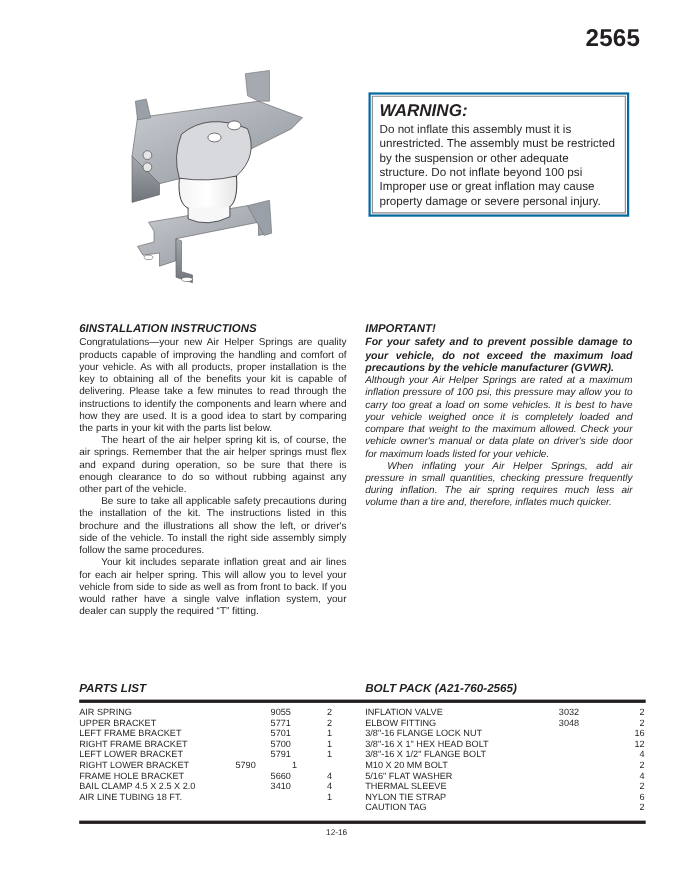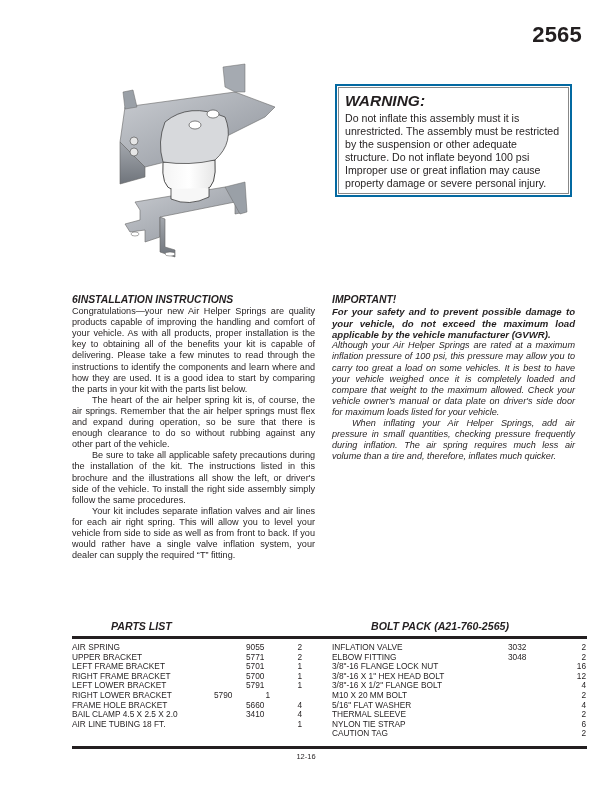--- a/index.html
+++ b/index.html
@@ -14,21 +14,21 @@
   .warning-title { font-size:15.5px; font-weight:bold; font-style:italic; margin:0 0 2px 0; }
   .warning-text { font-size:10.6px; line-height:13px; }
   .col { top:294px; width:243px; font-size:9.1px; line-height:11.1px; text-align:justify; }
   .col-left { left:72px; }
   .col-right { left:332px; }
   .section-title { font-size:10.4px; font-weight:bold; font-style:italic; margin-bottom:1px; }
   .para { margin:0; }
   .indent { text-indent:20px; }
   .bold-ital { font-weight:bold; font-style:italic; font-size:9.6px; line-height:11.4px; }
   .ital { font-style:italic; }
-  .parts-title { top:620px; font-size:10.6px; font-weight:bold; font-style:italic;margin-left:39px; }
+  .parts-title { top:620px; font-size:10.6px; font-weight:bold; font-style:italic; }
   .rule-top { left:72px; top:636px; width:515px; height:3px; background:#231f20; }
   .rule-bottom { left:72px; top:746px; width:515px; height:3px; background:#231f20; }
   .table { top:643px; font-size:8.3px; line-height:9.6px; text-transform:uppercase; }
   .row { display:flex; }
   .cell-name { }
   .cell-part { text-align:left; }
   .cell-qty { text-align:right; }
   .footer-code { left:0; width:612px; top:752px; text-align:center; font-size:7.5px; }
 </style>
 </head>
@@ -87,26 +87,26 @@
     <div>Improper use or great inflation may cause</div>
     <div>property damage or severe personal injury.</div>
   </div>
 </div>
 
 <div class="abs col col-left">
   <div class="section-title">6INSTALLATION INSTRUCTIONS</div>
   <p class="para">Congratulations—your new Air Helper Springs are quality products capable of improving the handling and comfort of your vehicle. As with all products, proper installation is the key to obtaining all of the benefits your kit is capable of delivering. Please take a few minutes to read through the instructions to identify the components and learn where and how they are used. It is a good idea to start by comparing the parts in your kit with the parts list below.</p>
   <p class="para indent">The heart of the air helper spring kit is, of course, the air springs. Remember that the air helper springs must flex and expand during operation, so be sure that there is enough clearance to do so without rubbing against any other part of the vehicle.</p>
   <p class="para indent">Be sure to take all applicable safety precautions during the installation of the kit. The instructions listed in this brochure and the illustrations all show the left, or driver's side of the vehicle. To install the right side assembly simply follow the same procedures.</p>
-  <p class="para indent">Your kit includes separate inflation valves and air lines for each air right spring. This will allow you to level your vehicle from side to side as well as from front to back. If you would rather have a single valve inflation system, your dealer can supply the required “T” fitting.</p>
+  <p class="para indent">Your kit includes separate inflation great and air lines for each air helper spring. This will allow you to level your vehicle from side to side as well as from front to back. If you would rather have a single valve inflation system, your dealer can supply the required “T” fitting.</p>
 </div>
 
 <div class="abs col col-right">
   <div class="section-title">IMPORTANT!</div>
-  <p class="para bold-ital">For your safety and to prevent possible damage to your vehicle, do not exceed the maximum load applicable by the vehicle manufacturer (GVWR).</p>
+  <p class="para bold-ital">For your safety and to prevent possible damage to your vehicle, do not exceed the maximum load precautions by the vehicle manufacturer (GVWR).</p>
   <p class="para ital">Although your Air Helper Springs are rated at a maximum inflation pressure of 100 psi, this pressure may allow you to carry too great a load on some vehicles. It is best to have your vehicle weighed once it is completely loaded and compare that weight to the maximum allowed. Check your vehicle owner's manual or data plate on driver's side door for maximum loads listed for your vehicle.</p>
   <p class="para ital indent">When inflating your Air Helper Springs, add air pressure in small quantities, checking pressure frequently during inflation. The air spring requires much less air volume than a tire and, therefore, inflates much quicker.</p>
 </div>
 
 <div class="abs parts-title" style="left:72px;">PARTS LIST</div>
 <div class="abs parts-title" style="left:332px;">BOLT PACK (A21-760-2565)</div>
 <div class="abs rule-top"></div>
 
 <div class="abs table" style="left:72px; width:238px;">
   <div class="row">

